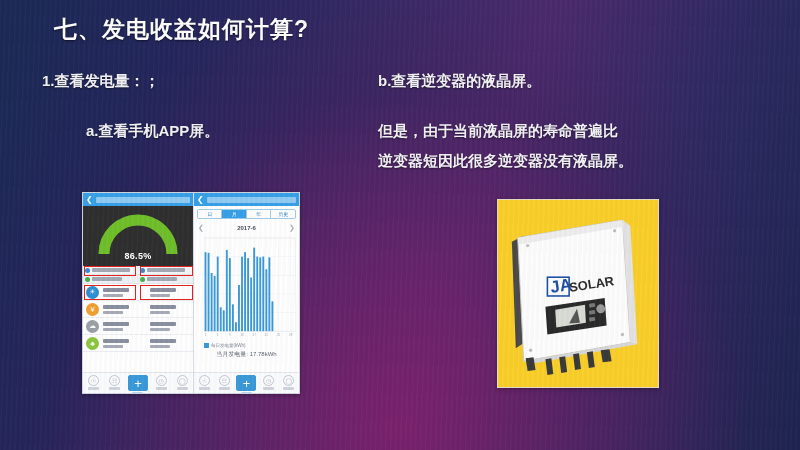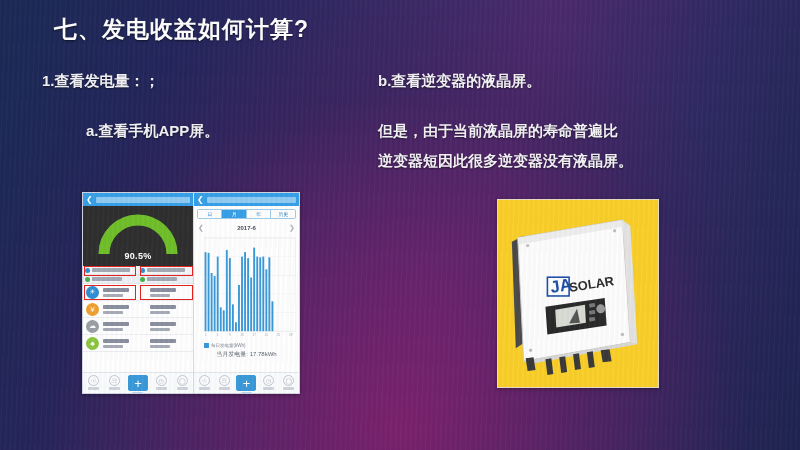--- a/index.html
+++ b/index.html
@@ -286,21 +286,21 @@
       <div class="ph-header">
         <span class="ph-back">❮</span>
         <span class="ph-title-blur"></span>
       </div>
 
       <div class="gauge-panel">
         <svg class="gauge-svg" width="84" height="44" viewBox="0 0 84 44">
           <path d="M8 42 A34 34 0 0 1 76 42" fill="none" stroke="#4a4a4a" stroke-width="11"></path>
           <path d="M8 42 A34 34 0 0 1 76 42" fill="none" stroke="#6fbf2a" stroke-width="11" stroke-dasharray="107 200" stroke-dashoffset="0"></path>
         </svg>
-        <div class="gauge-pct">90.5%</div>
+        <div class="gauge-pct">86.5%</div>
       </div>
 
       <div style="position:relative;">
         <div class="redbox" style="left:1px; top:0px; width:52px; height:10px;"></div>
         <div class="redbox" style="left:57px; top:0px; width:53px; height:10px;"></div>
 
         <div class="stat-strip">
           <div class="stat-cell">
             <span class="mini-dot"></span>
             <span class="blurtext bt-lg"></span>

